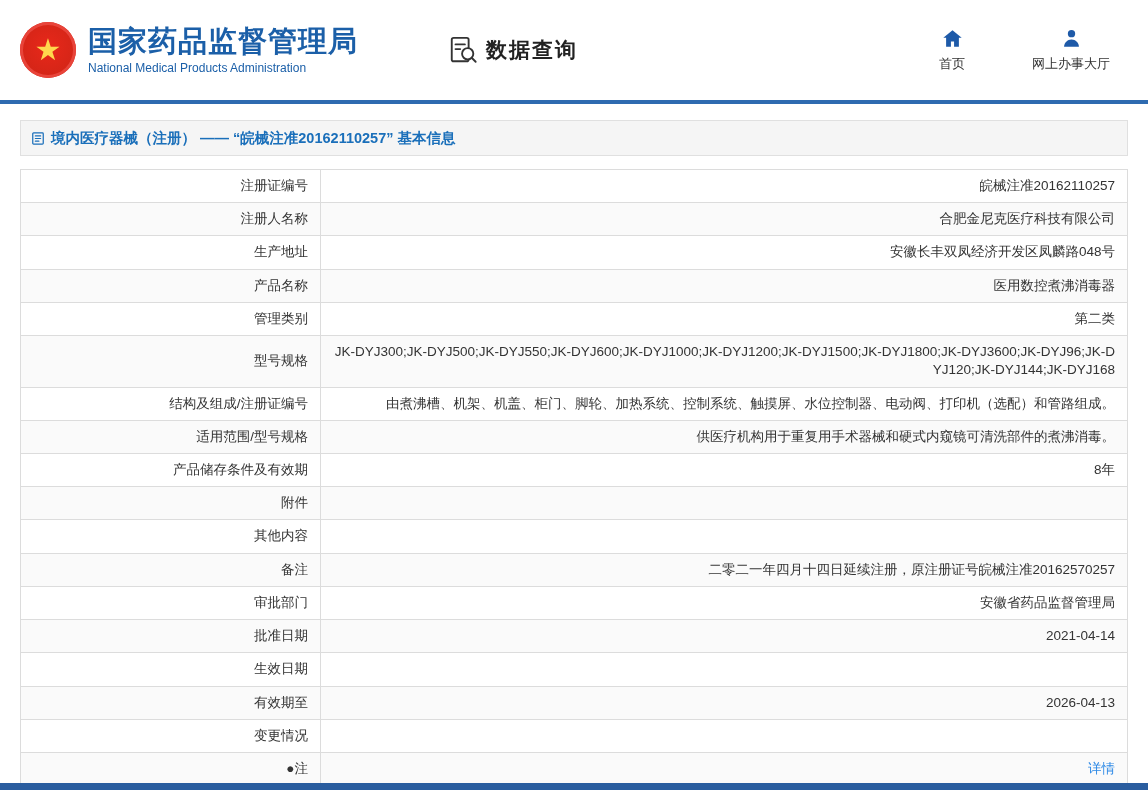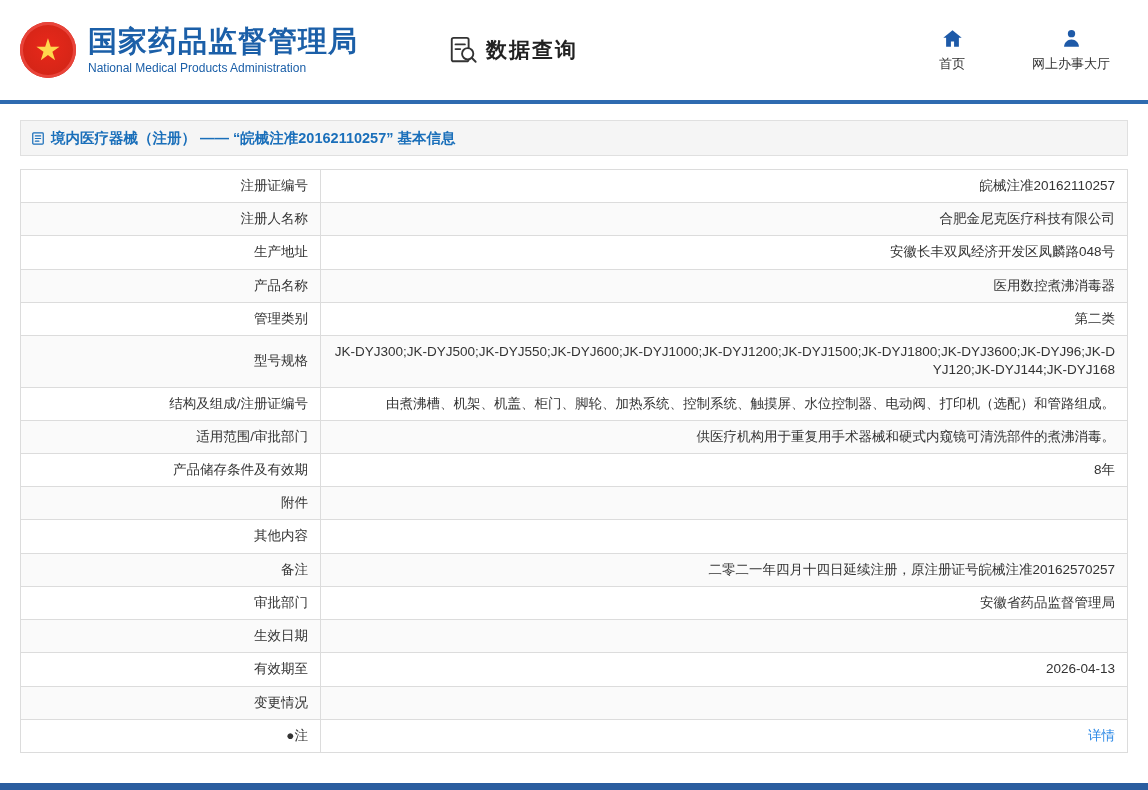--- a/index.html
+++ b/index.html
@@ -179,21 +179,21 @@
         </tr>
         <tr>
           <td class="label-cell">型号规格</td>
           <td class="value-cell">JK-DYJ300;JK-DYJ500;JK-DYJ550;JK-DYJ600;JK-DYJ1000;JK-DYJ1200;JK-DYJ1500;JK-DYJ1800;JK-DYJ3600;JK-DYJ96;JK-DYJ120;JK-DYJ144;JK-DYJ168</td>
         </tr>
         <tr>
           <td class="label-cell">结构及组成/注册证编号</td>
           <td class="value-cell">由煮沸槽、机架、机盖、柜门、脚轮、加热系统、控制系统、触摸屏、水位控制器、电动阀、打印机（选配）和管路组成。</td>
         </tr>
         <tr>
-          <td class="label-cell">适用范围/审批部门</td>
+          <td class="label-cell">适用范围/型号规格</td>
           <td class="value-cell">供医疗机构用于重复用手术器械和硬式内窥镜可清洗部件的煮沸消毒。</td>
         </tr>
         <tr>
           <td class="label-cell">产品储存条件及有效期</td>
           <td class="value-cell">8年</td>
         </tr>
         <tr>
           <td class="label-cell">附件</td>
           <td class="value-cell"></td>
         </tr>
@@ -201,20 +201,24 @@
           <td class="label-cell">其他内容</td>
           <td class="value-cell"></td>
         </tr>
         <tr>
           <td class="label-cell">备注</td>
           <td class="value-cell">二零二一年四月十四日延续注册，原注册证号皖械注准20162570257</td>
         </tr>
         <tr>
           <td class="label-cell">审批部门</td>
           <td class="value-cell">安徽省药品监督管理局</td>
+        </tr>
+        <tr>
+          <td class="label-cell">批准日期</td>
+          <td class="value-cell">2021-04-14</td>
         </tr>
         <tr>
           <td class="label-cell">生效日期</td>
           <td class="value-cell"></td>
         </tr>
         <tr>
           <td class="label-cell">有效期至</td>
           <td class="value-cell">2026-04-13</td>
         </tr>
         <tr>

